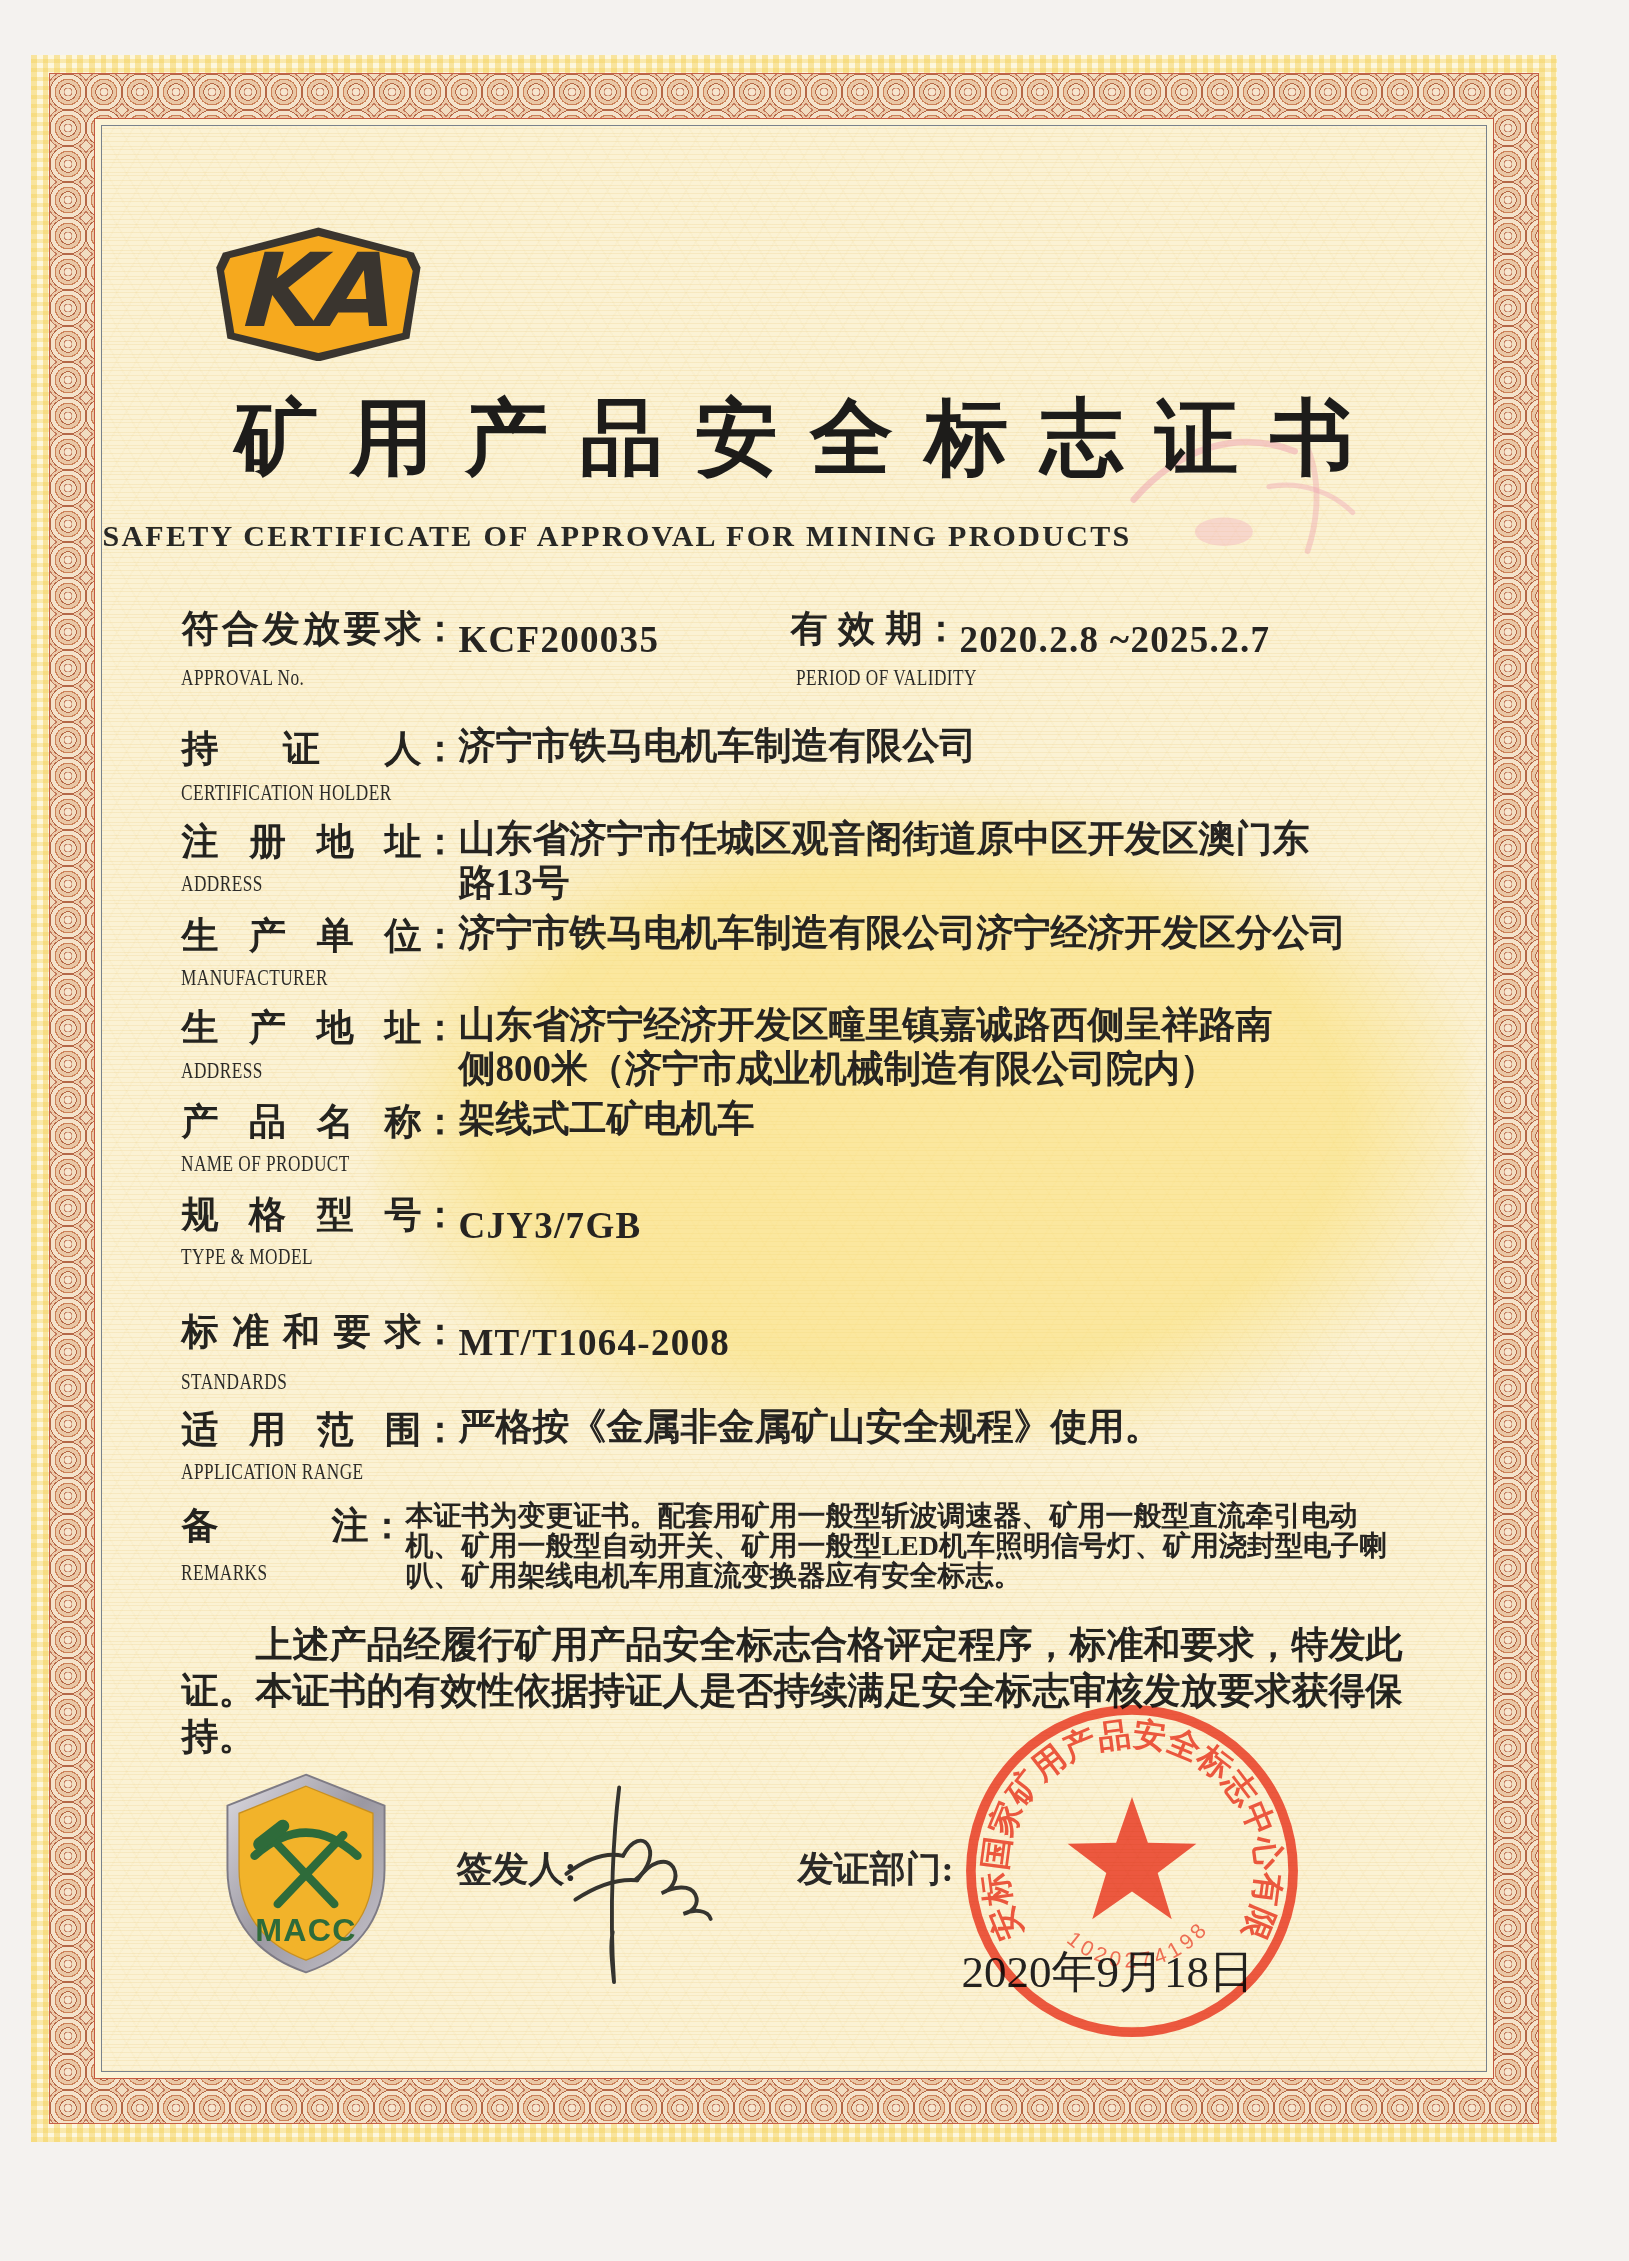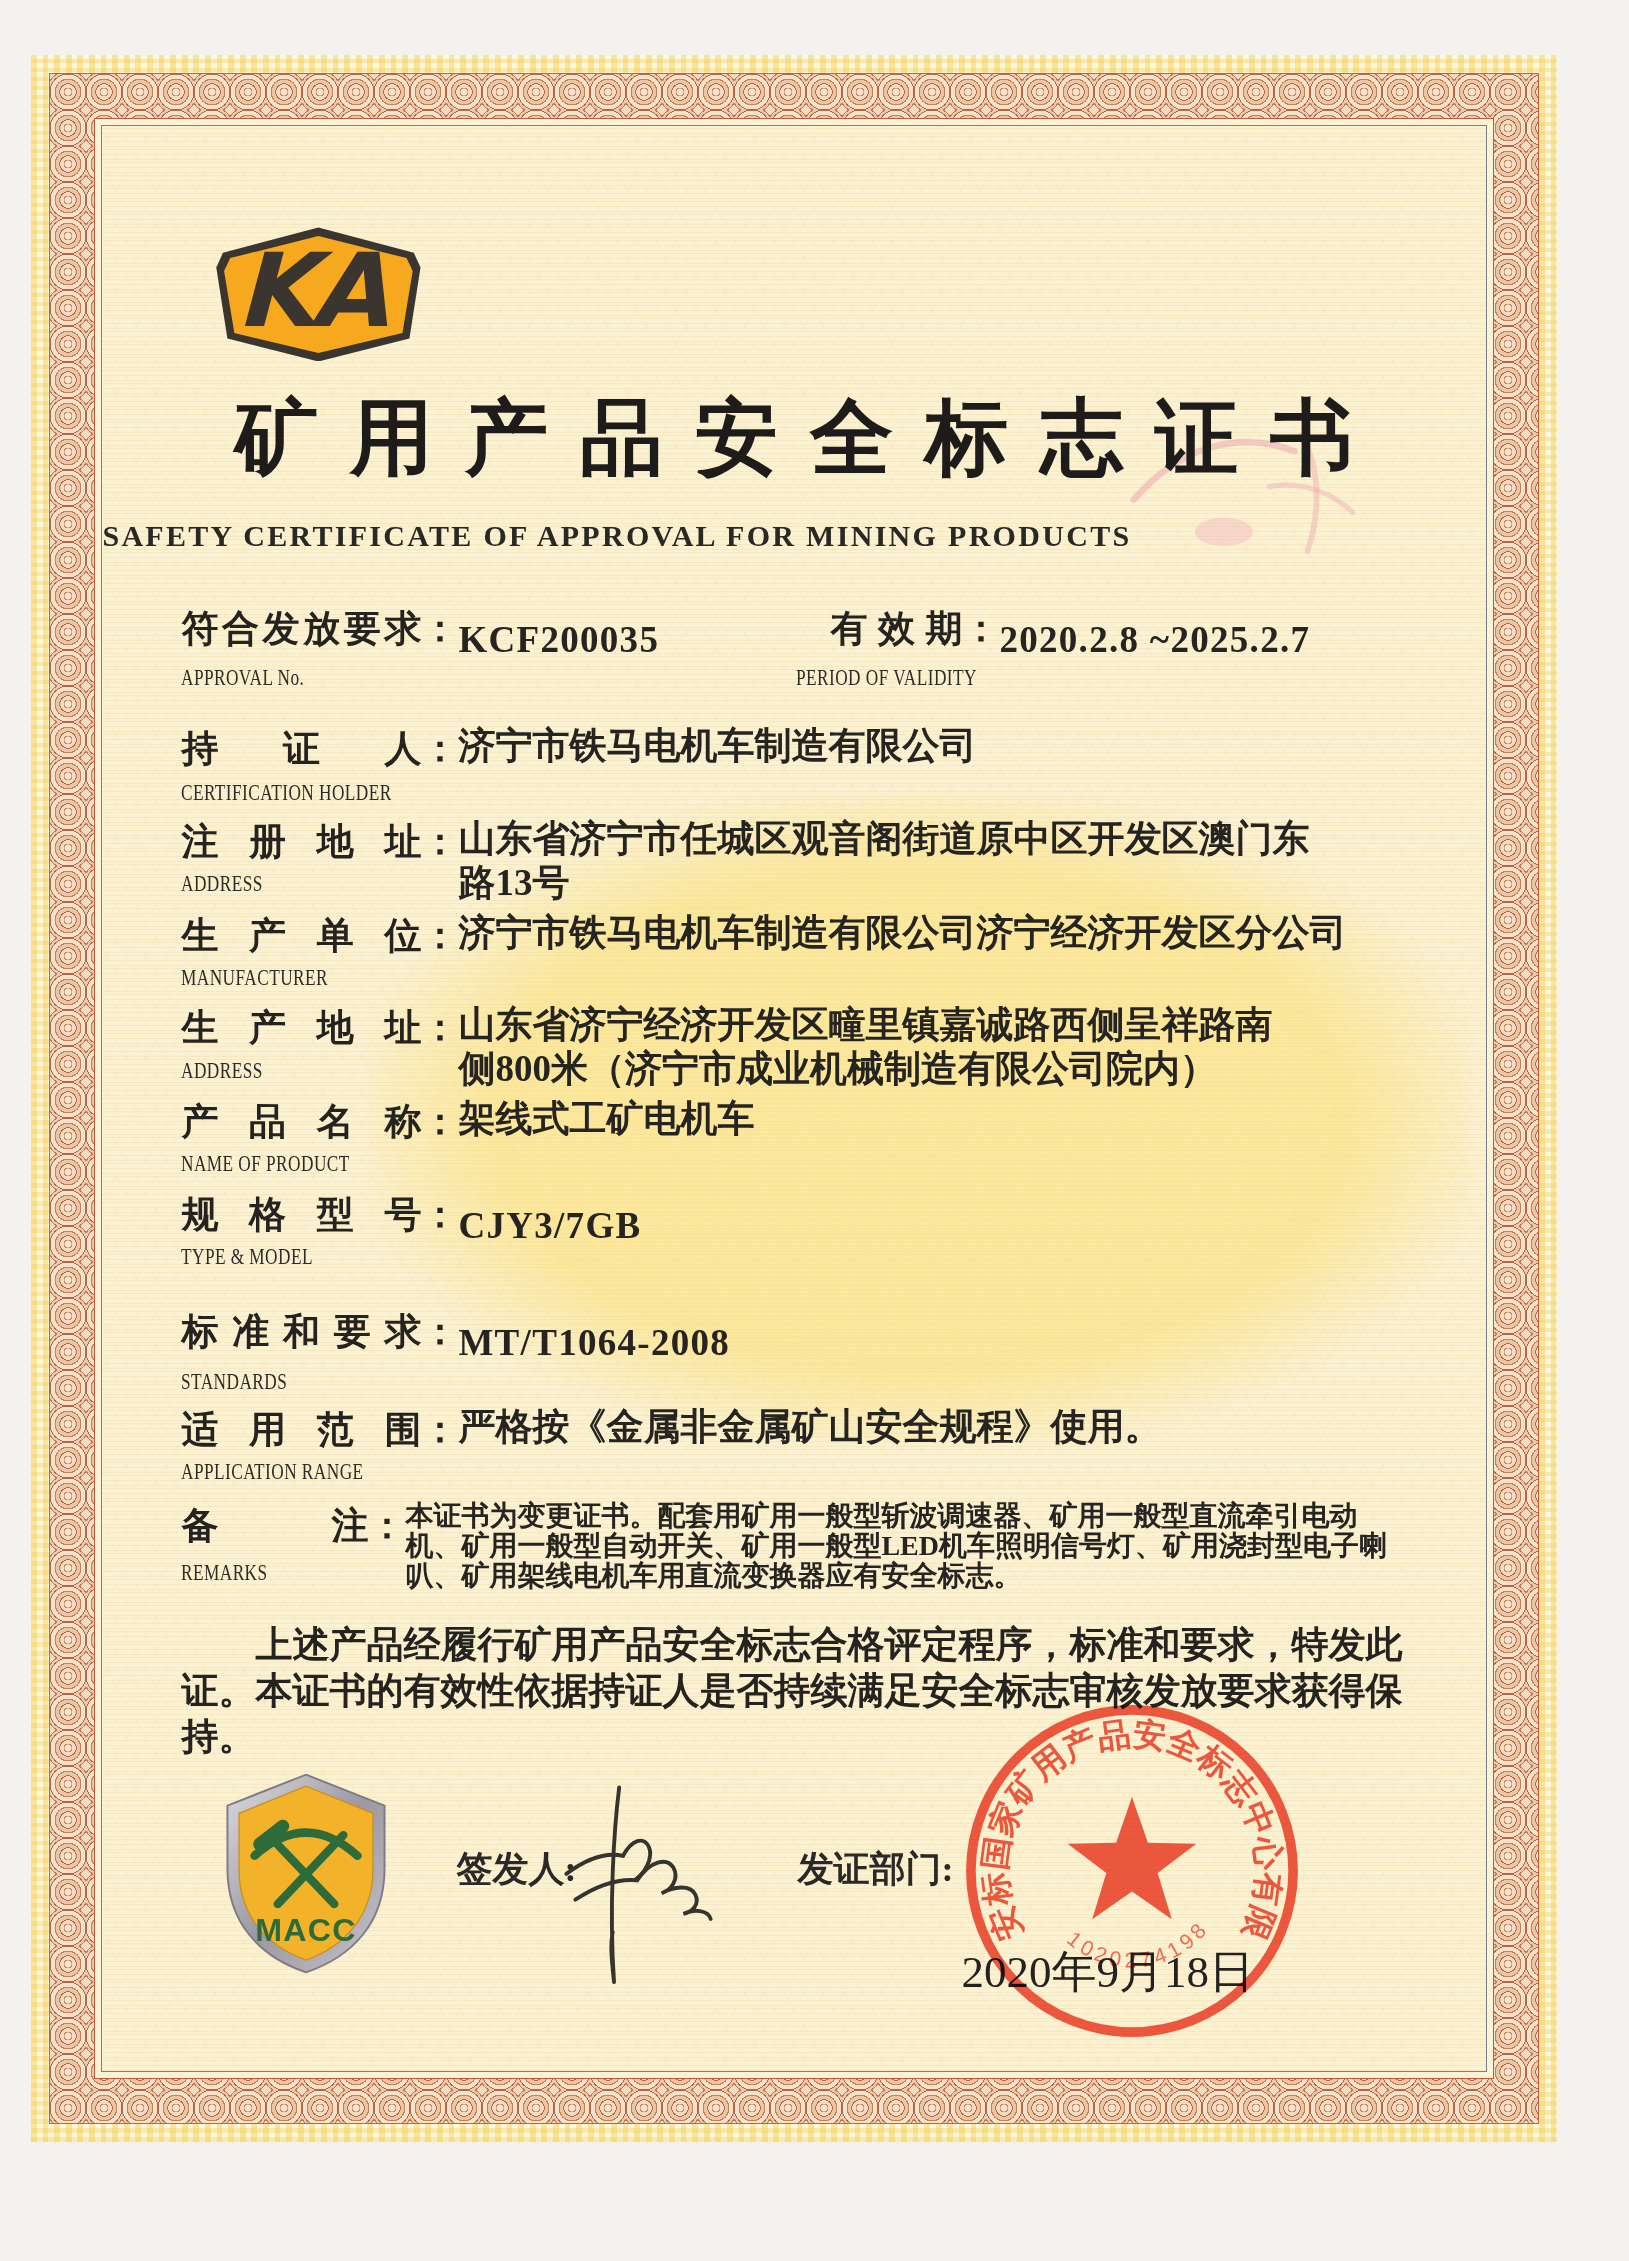--- a/index.html
+++ b/index.html
@@ -118,21 +118,21 @@
           </svg>
 
           <div class="title">矿用产品安全标志证书</div>
           <div class="subtitle">SAFETY CERTIFICATE OF APPROVAL FOR MINING PRODUCTS</div>
 
           <div class="row" style="top:478px">
             <span class="lab" style="width:240px">符合发放要求</span><span class="colon">：</span><span class="val latin">KCF200035</span>
           </div>
           <div class="en" style="left:79px; top:538px">APPROVAL No.</div>
 
-          <div class="row" style="left:728px; top:478px">
+          <div class="row" style="left:688px; top:478px">
             <span class="lab" style="width:132px">有效期</span><span class="colon">：</span><span class="val latin">2020.2.8 ~2025.2.7</span>
           </div>
           <div class="en" style="left:694px; top:538px">PERIOD OF VALIDITY</div>
 
           <div class="row" style="top:598px">
             <span class="lab" style="width:240px">持证人</span><span class="colon">：</span><span class="val">济宁市铁马电机车制造有限公司</span>
           </div>
           <div class="en" style="left:79px; top:653px">CERTIFICATION HOLDER</div>
 
           <div class="row" style="top:691px">

